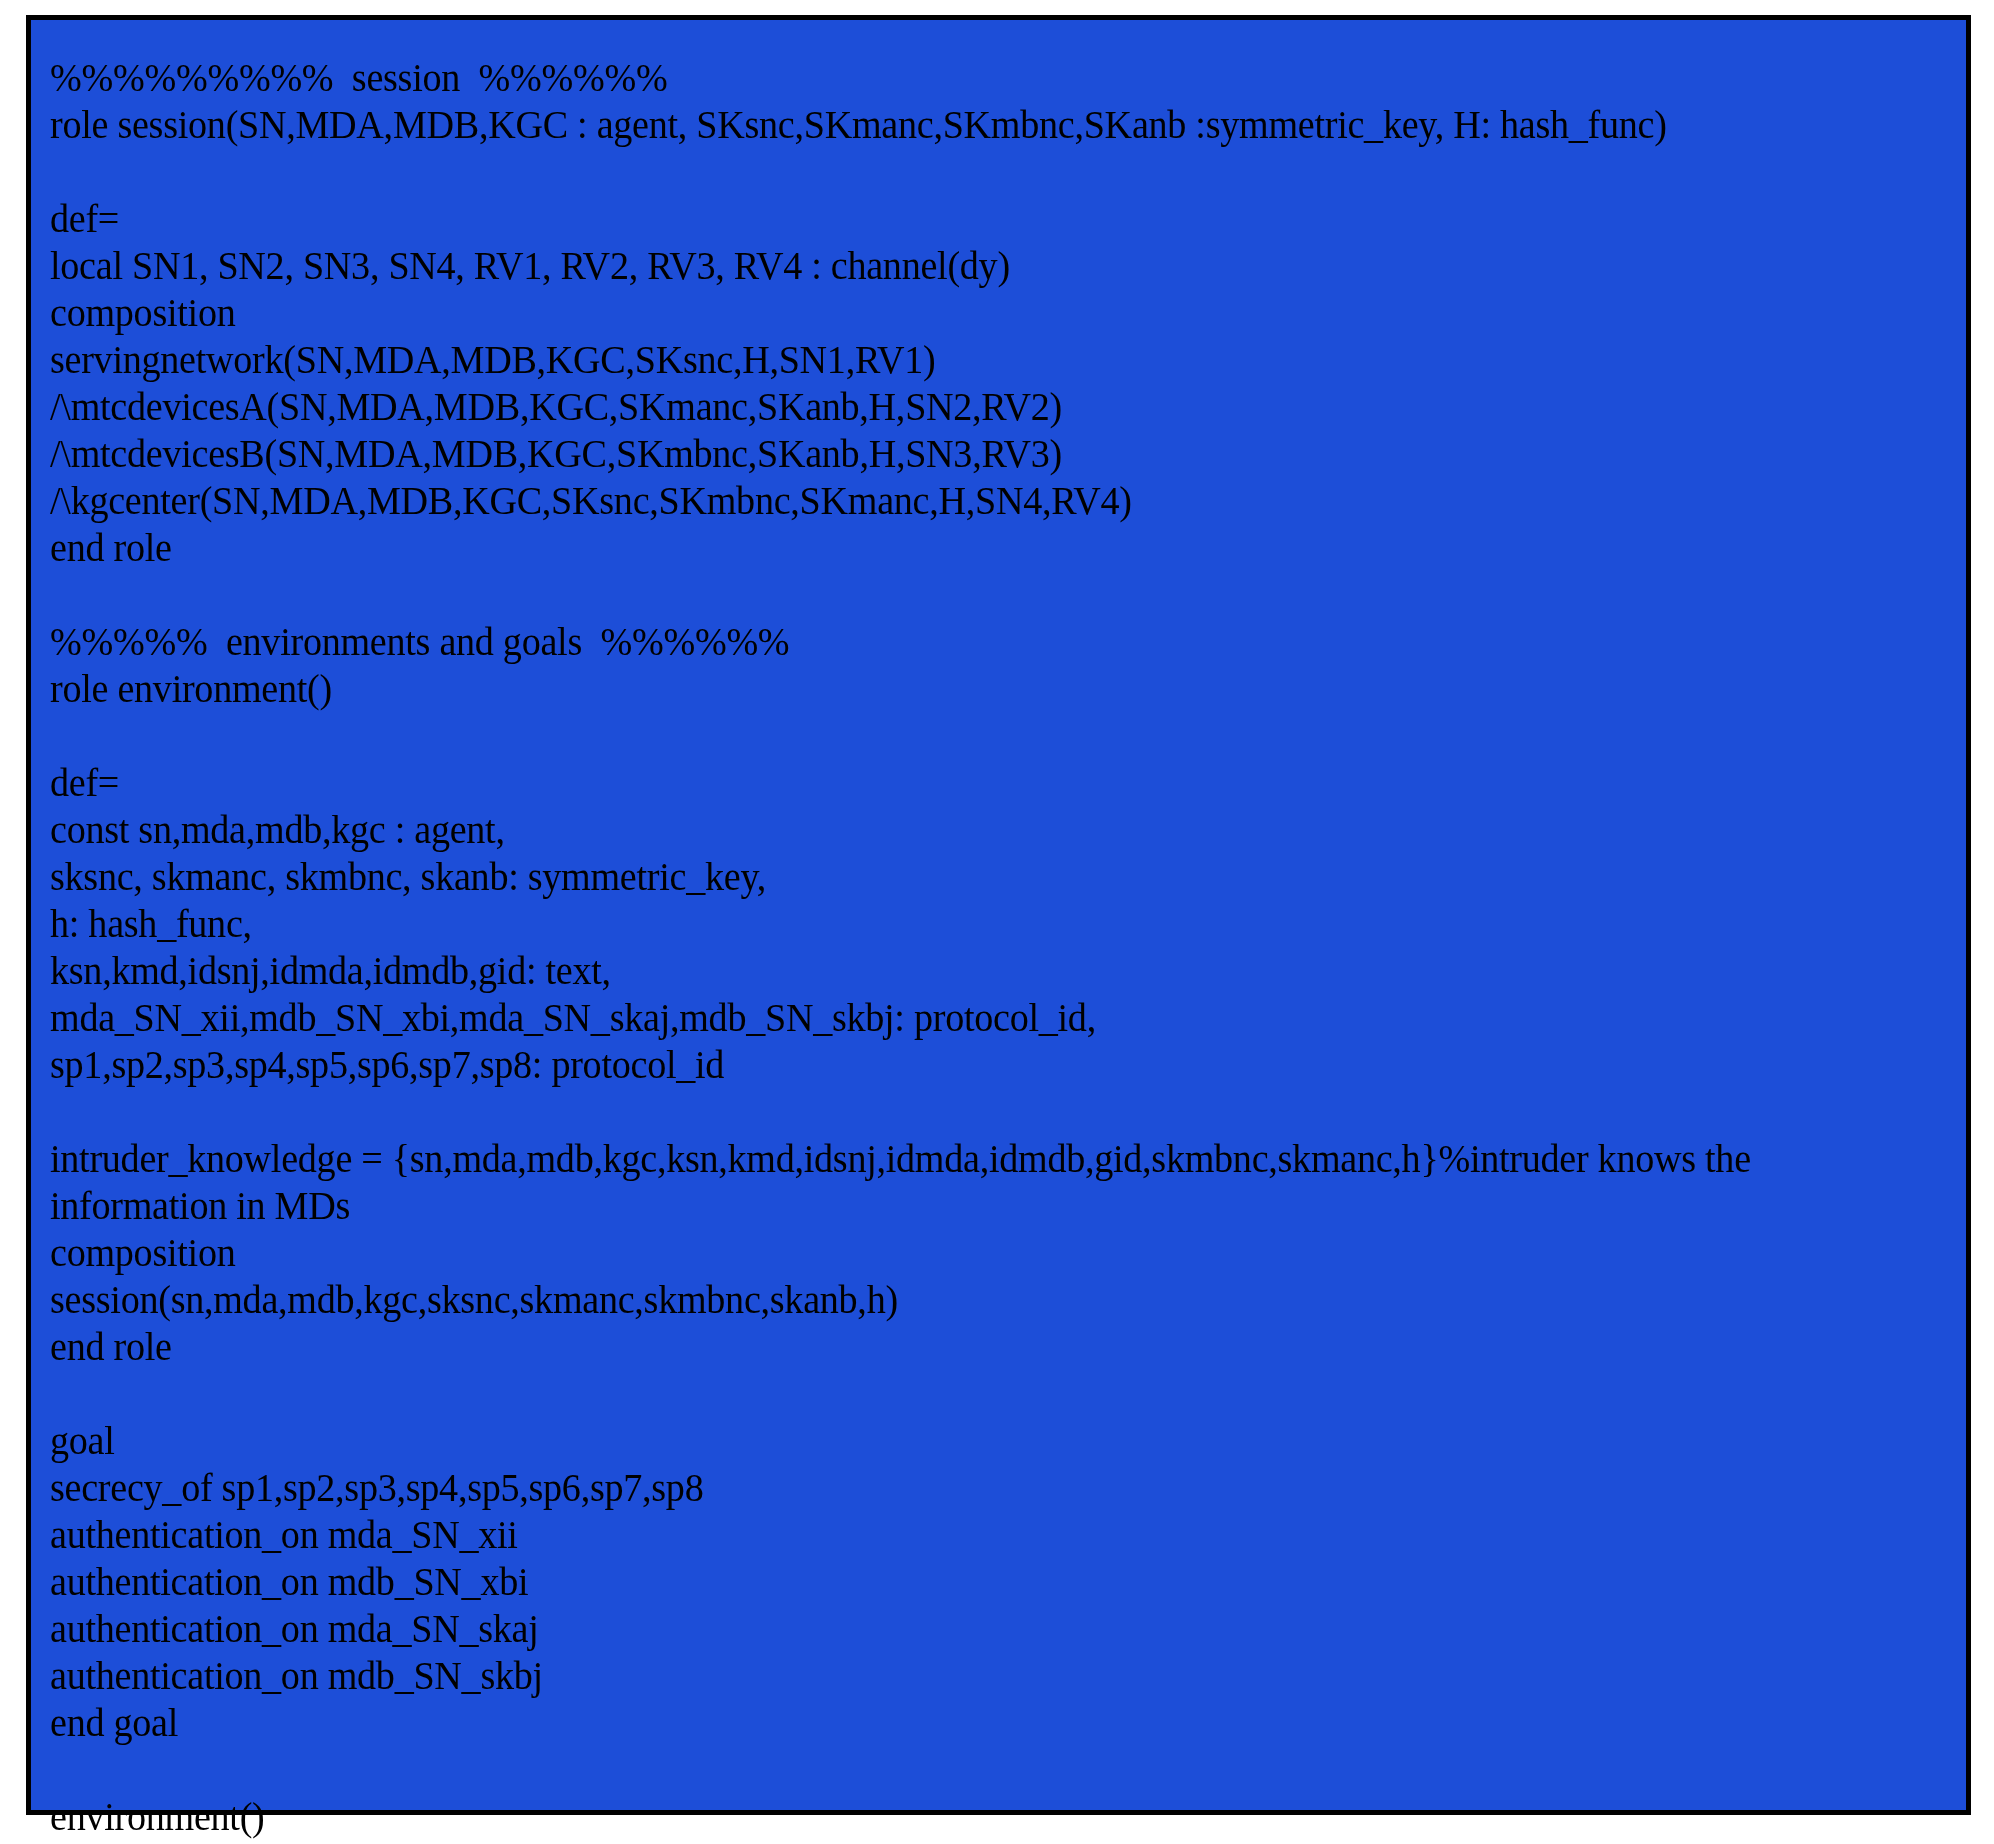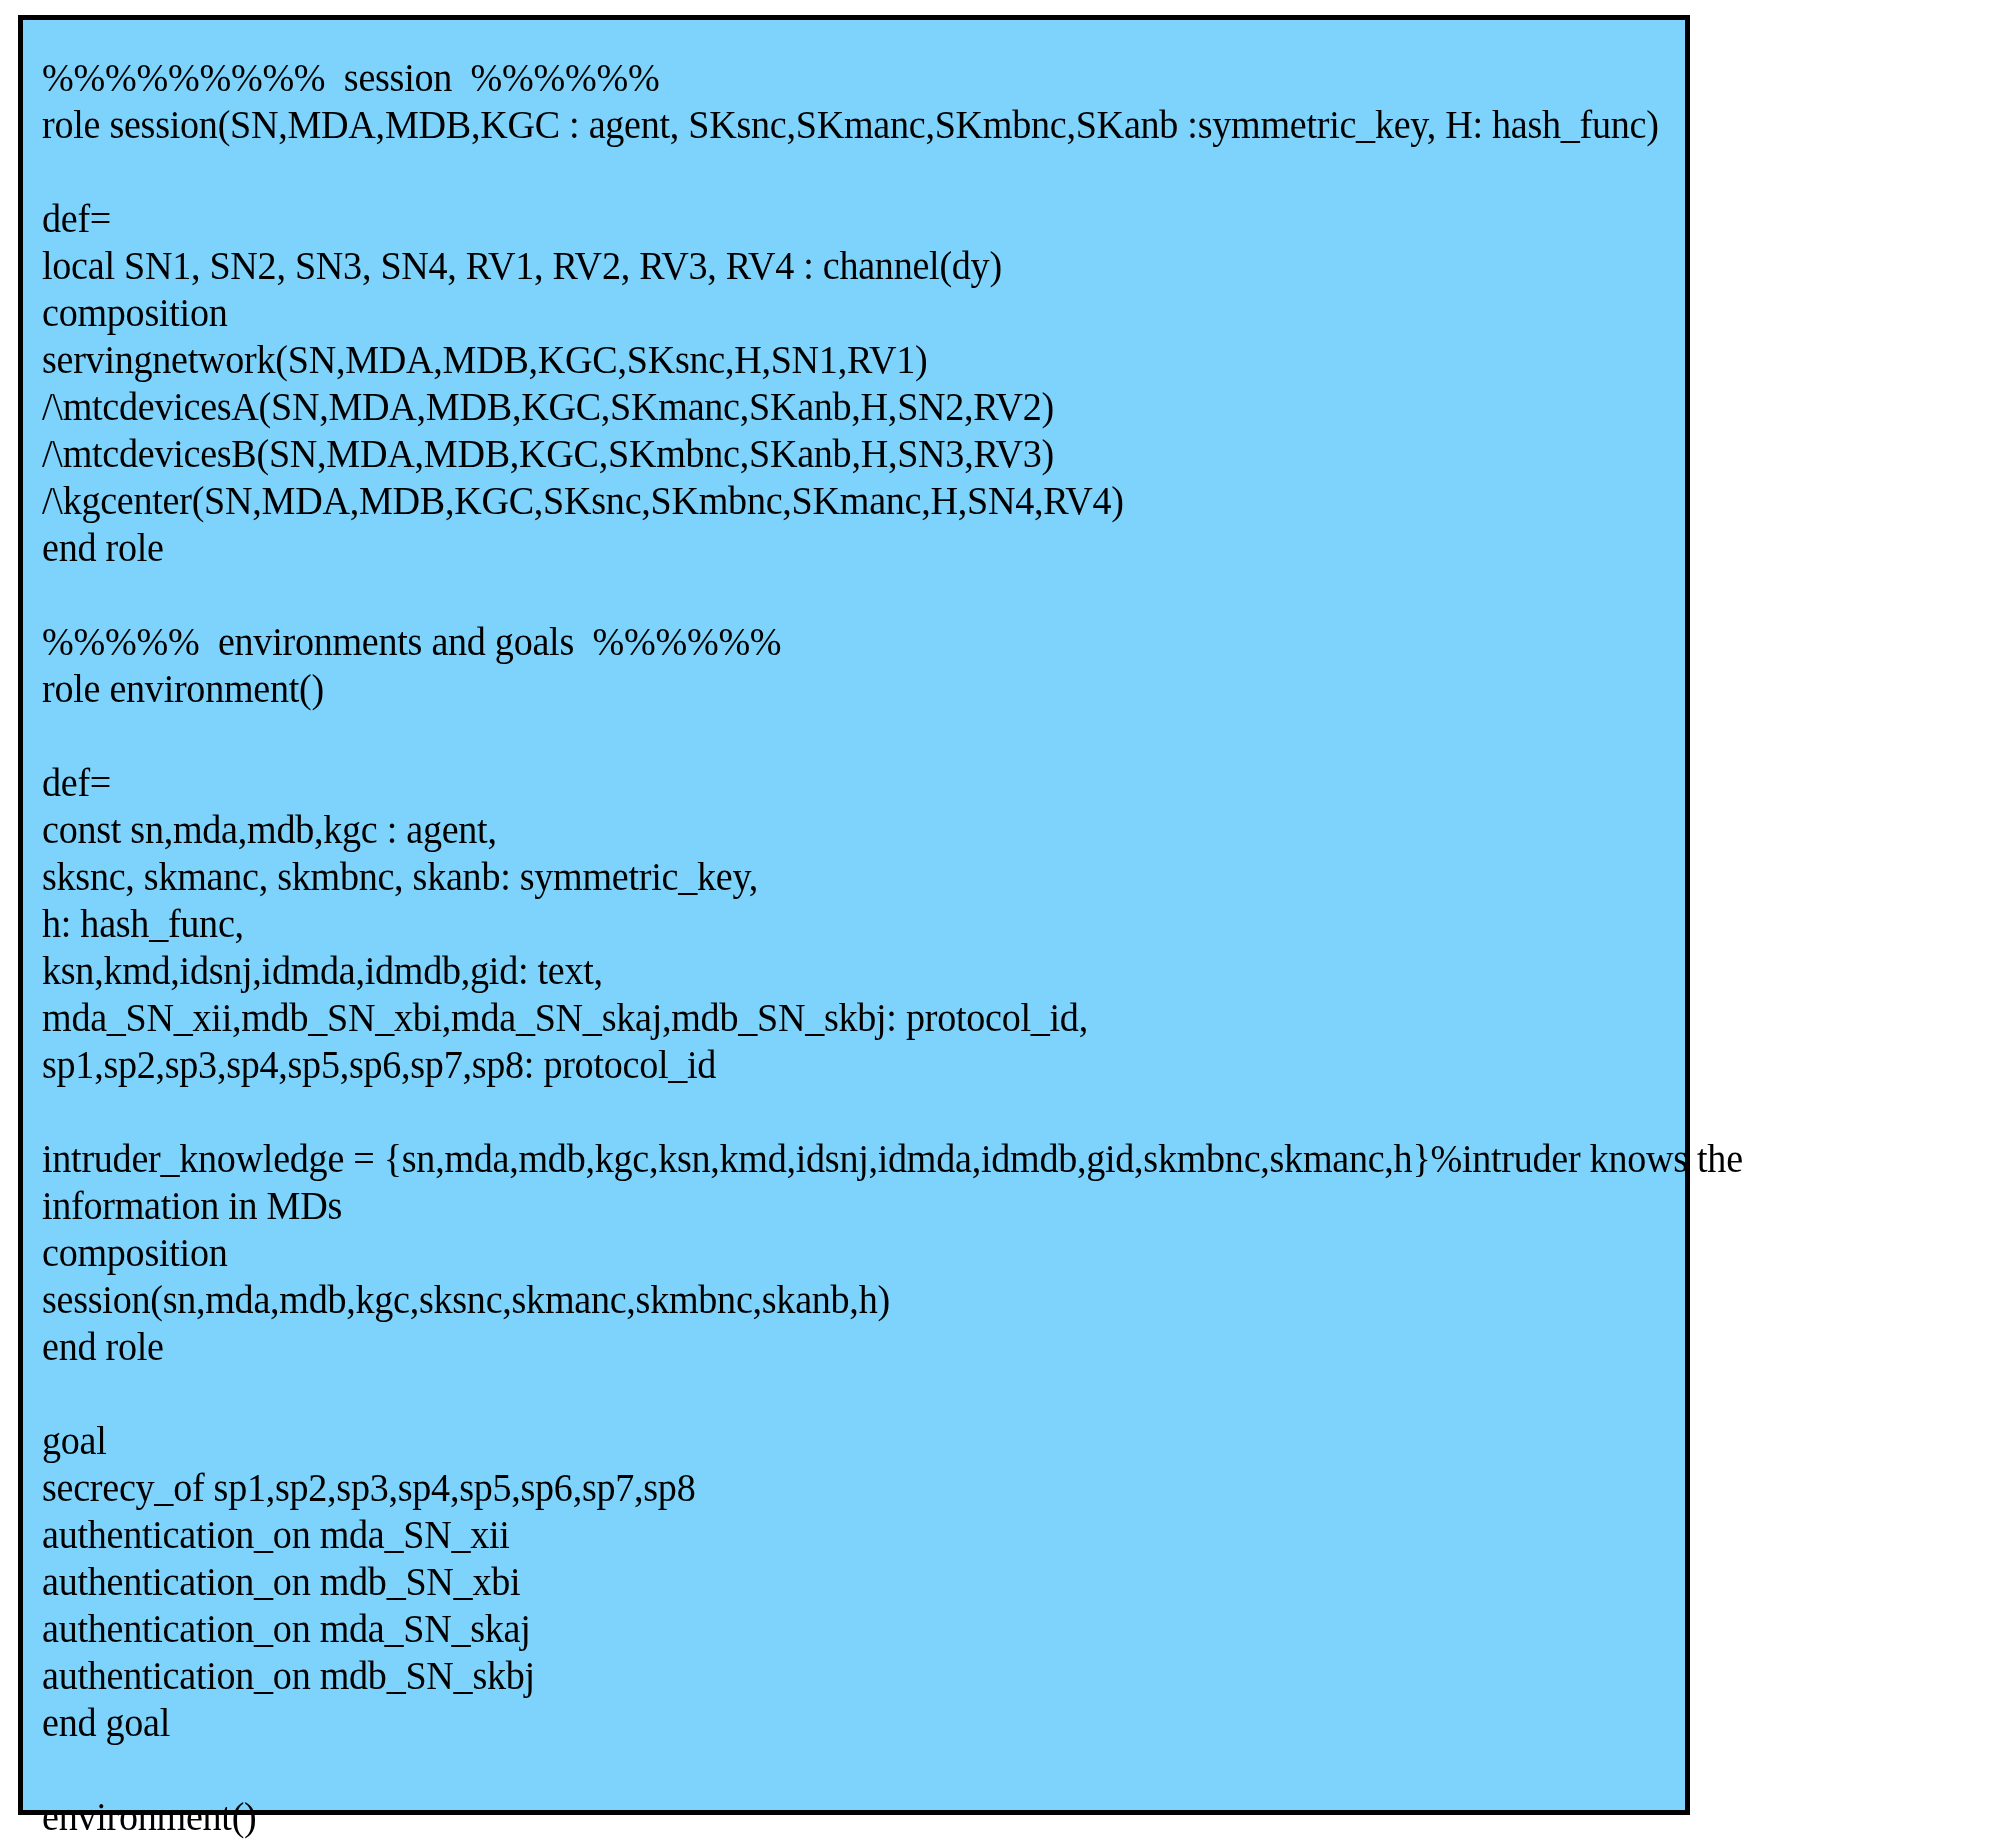--- a/index.html
+++ b/index.html
@@ -10,26 +10,26 @@
   }
   body {
     width: 1995px;
     height: 1845px;
     font-family: "Liberation Serif", "DejaVu Serif", serif;
     color: #000000;
     overflow: hidden;
   }
   #code-frame {
     position: absolute;
-    left: 18px;
+    left: 26px;
     top: 14.6px;
-    width: 1672px;
+    width: 1945px;
     height: 1800px;
     border: 5.7px solid #000000;
-    background: #7dd3fc;
+    background: #1d4ed8;
     box-sizing: border-box;
   }
   #code-listing {
     padding: 34px 0 0 19.4px;
     margin: 0;
   }
   .code-line {
     font-family: "Liberation Serif", "DejaVu Serif", serif;
     font-size: 41px;
     line-height: 47px;

